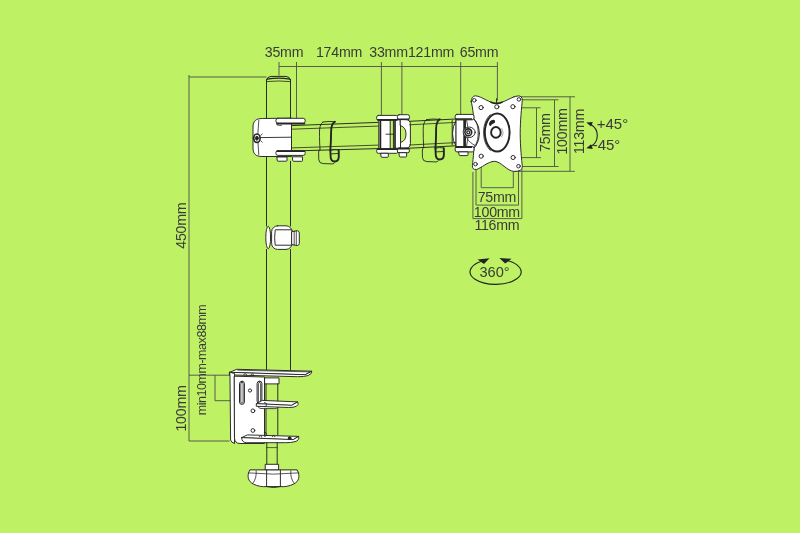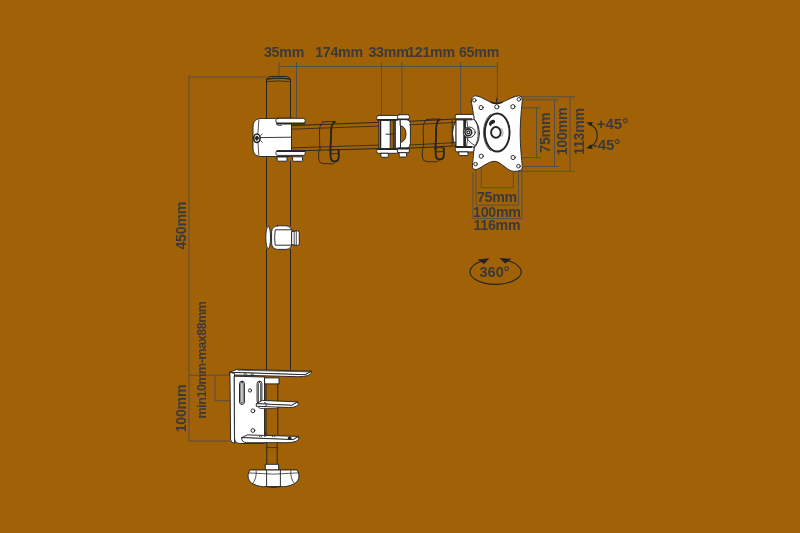--- a/index.html
+++ b/index.html
@@ -1,16 +1,16 @@
 <!DOCTYPE html>
 <html><head>
 <meta charset="utf-8">
 <style>
   html,body{margin:0;padding:0;background:#fff;}
-  #stage{position:relative;width:800px;height:533px;background:#a16207;overflow:hidden;font-weight:bold;}
+  #stage{position:relative;width:800px;height:533px;background:#bef264;overflow:hidden;}
   svg{position:absolute;left:0;top:0;}
   text{font-family:"Liberation Sans",sans-serif;fill:#3a3a3a;}
 </style>
 </head>
 <body>
 <div id="stage">
 <svg width="800" height="533" viewBox="0 0 800 533">
 
   <g stroke="#4d4d4d" stroke-width="0.9" fill="none">
 

